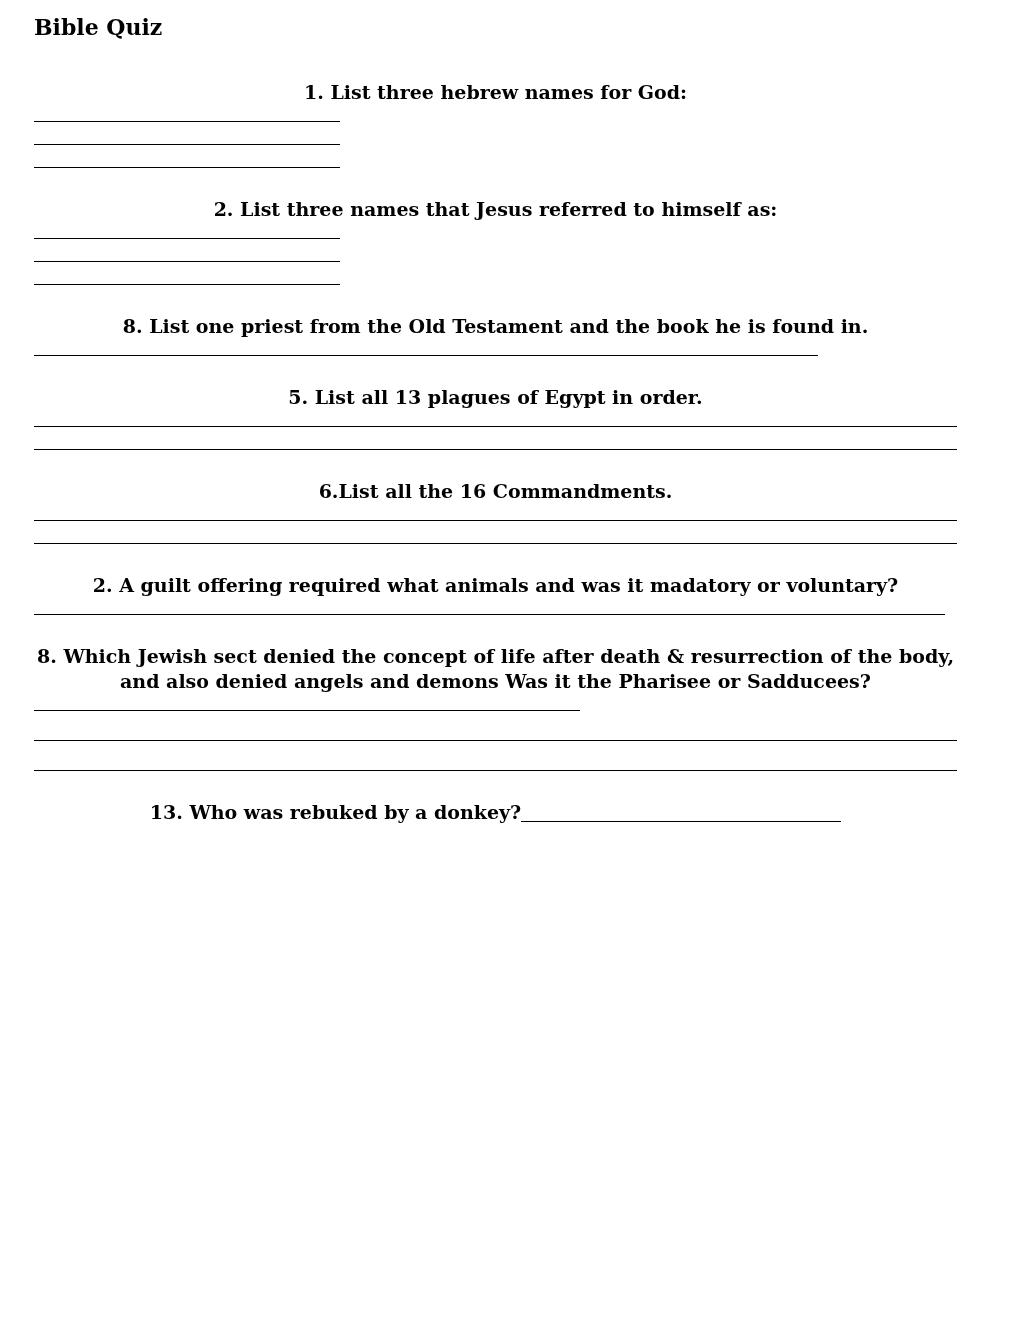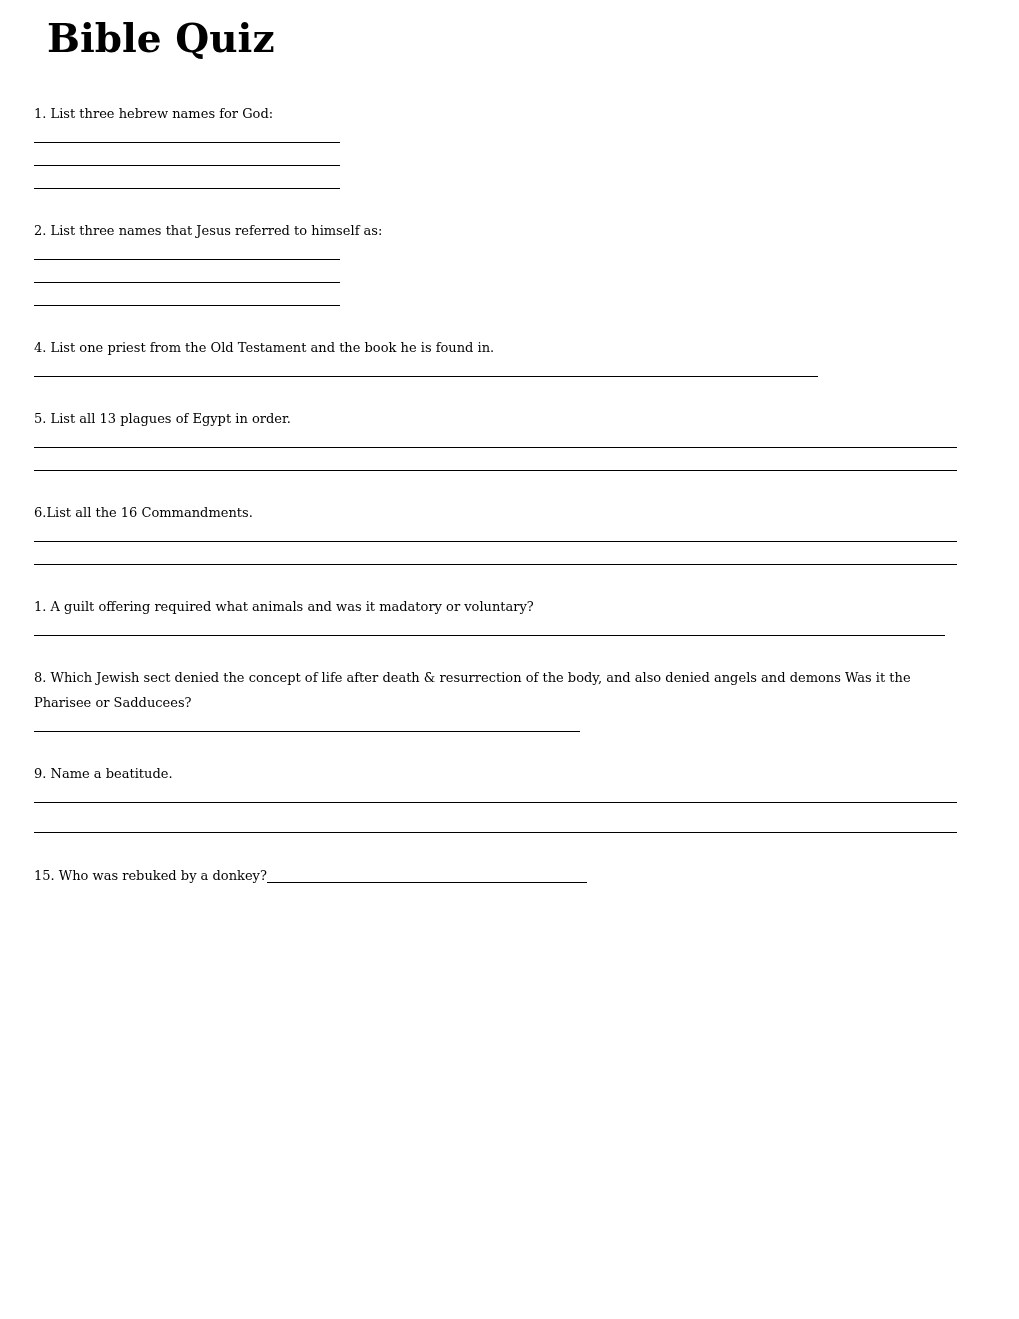--- a/index.html
+++ b/index.html
@@ -11,34 +11,35 @@
   body {
     width: 1019px;
     min-height: 1319px;
     font-family: "DejaVu Serif", "Liberation Serif", serif;
   }
   .sheet {
     padding: 14px 0 0 34px;
     width: 923px;
   }
   h1.page-title {
-    margin: 0 0 38px 13px;
-    font-size: 39px;
+    margin: 0 0 38px 0;
+    font-size: 22px;
     font-weight: bold;
     line-height: 1.25;
     letter-spacing: 0px;
   }
   .question {
     margin: 0 0 29px 0;
   }
   .q-label {
     margin: 0;
-    font-size: 13px;
-    font-weight: normal;
+    font-size: 19px;
+    font-weight: bold;
     line-height: 25px;
+    text-align: center;
   }
   .answer-line {
     height: 0;
     border-top: 1.7px solid #000000;
     margin-top: 16px;
   }
   .answer-line + .answer-line {
     margin-top: 22px;
   }
   .w-short       { width: 306px; }
@@ -66,45 +67,44 @@
         <div class="answer-line w-short"></div>
         <div class="answer-line w-short"></div>
       </div>
       <div class="question">
         <p class="q-label"><span>2. List three names that Jesus referred to himself as:</span></p>
         <div class="answer-line w-short"></div>
         <div class="answer-line w-short"></div>
         <div class="answer-line w-short"></div>
       </div>
       <div class="question">
-        <p class="q-label"><span>4. List one priest from the Old Testament and the book he is found in.</span></p>
+        <p class="q-label"><span>8. List one priest from the Old Testament and the book he is found in.</span></p>
         <div class="answer-line w-medium-wide"></div>
       </div>
       <div class="question">
         <p class="q-label"><span>5. List all 13 plagues of Egypt in order.</span></p>
         <div class="answer-line w-full"></div>
         <div class="answer-line w-full"></div>
       </div>
       <div class="question">
         <p class="q-label"><span>6.List all the 16 Commandments.</span></p>
         <div class="answer-line w-full"></div>
         <div class="answer-line w-full"></div>
       </div>
       <div class="question">
-        <p class="q-label"><span>1. A guilt offering required what animals and was it madatory or voluntary?</span></p>
+        <p class="q-label"><span>2. A guilt offering required what animals and was it madatory or voluntary?</span></p>
         <div class="answer-line w-wide"></div>
       </div>
       <div class="question">
         <p class="q-label"><span>8. Which Jewish sect denied the concept of life after death &amp; resurrection of the body, and also denied angels and demons Was it the Pharisee or Sadducees?</span></p>
         <div class="answer-line w-medium"></div>
       </div>
       <div class="question">
-        <p class="q-label"><span>9. Name a beatitude.</span></p>
         <div class="answer-line w-full"></div>
       </div>
       <div class="question">
         <div class="answer-line w-full"></div>
       </div>
       <div class="question">
-        <p class="q-label"><span>15. Who was rebuked by a donkey?</span><span class="inline-blank"></span></p>
+        <p class="q-label"><span>13. Who was rebuked by a donkey?</span><span class="inline-blank"></span></p>
       </div>
     </section>
 </main>
 
 </body></html>

